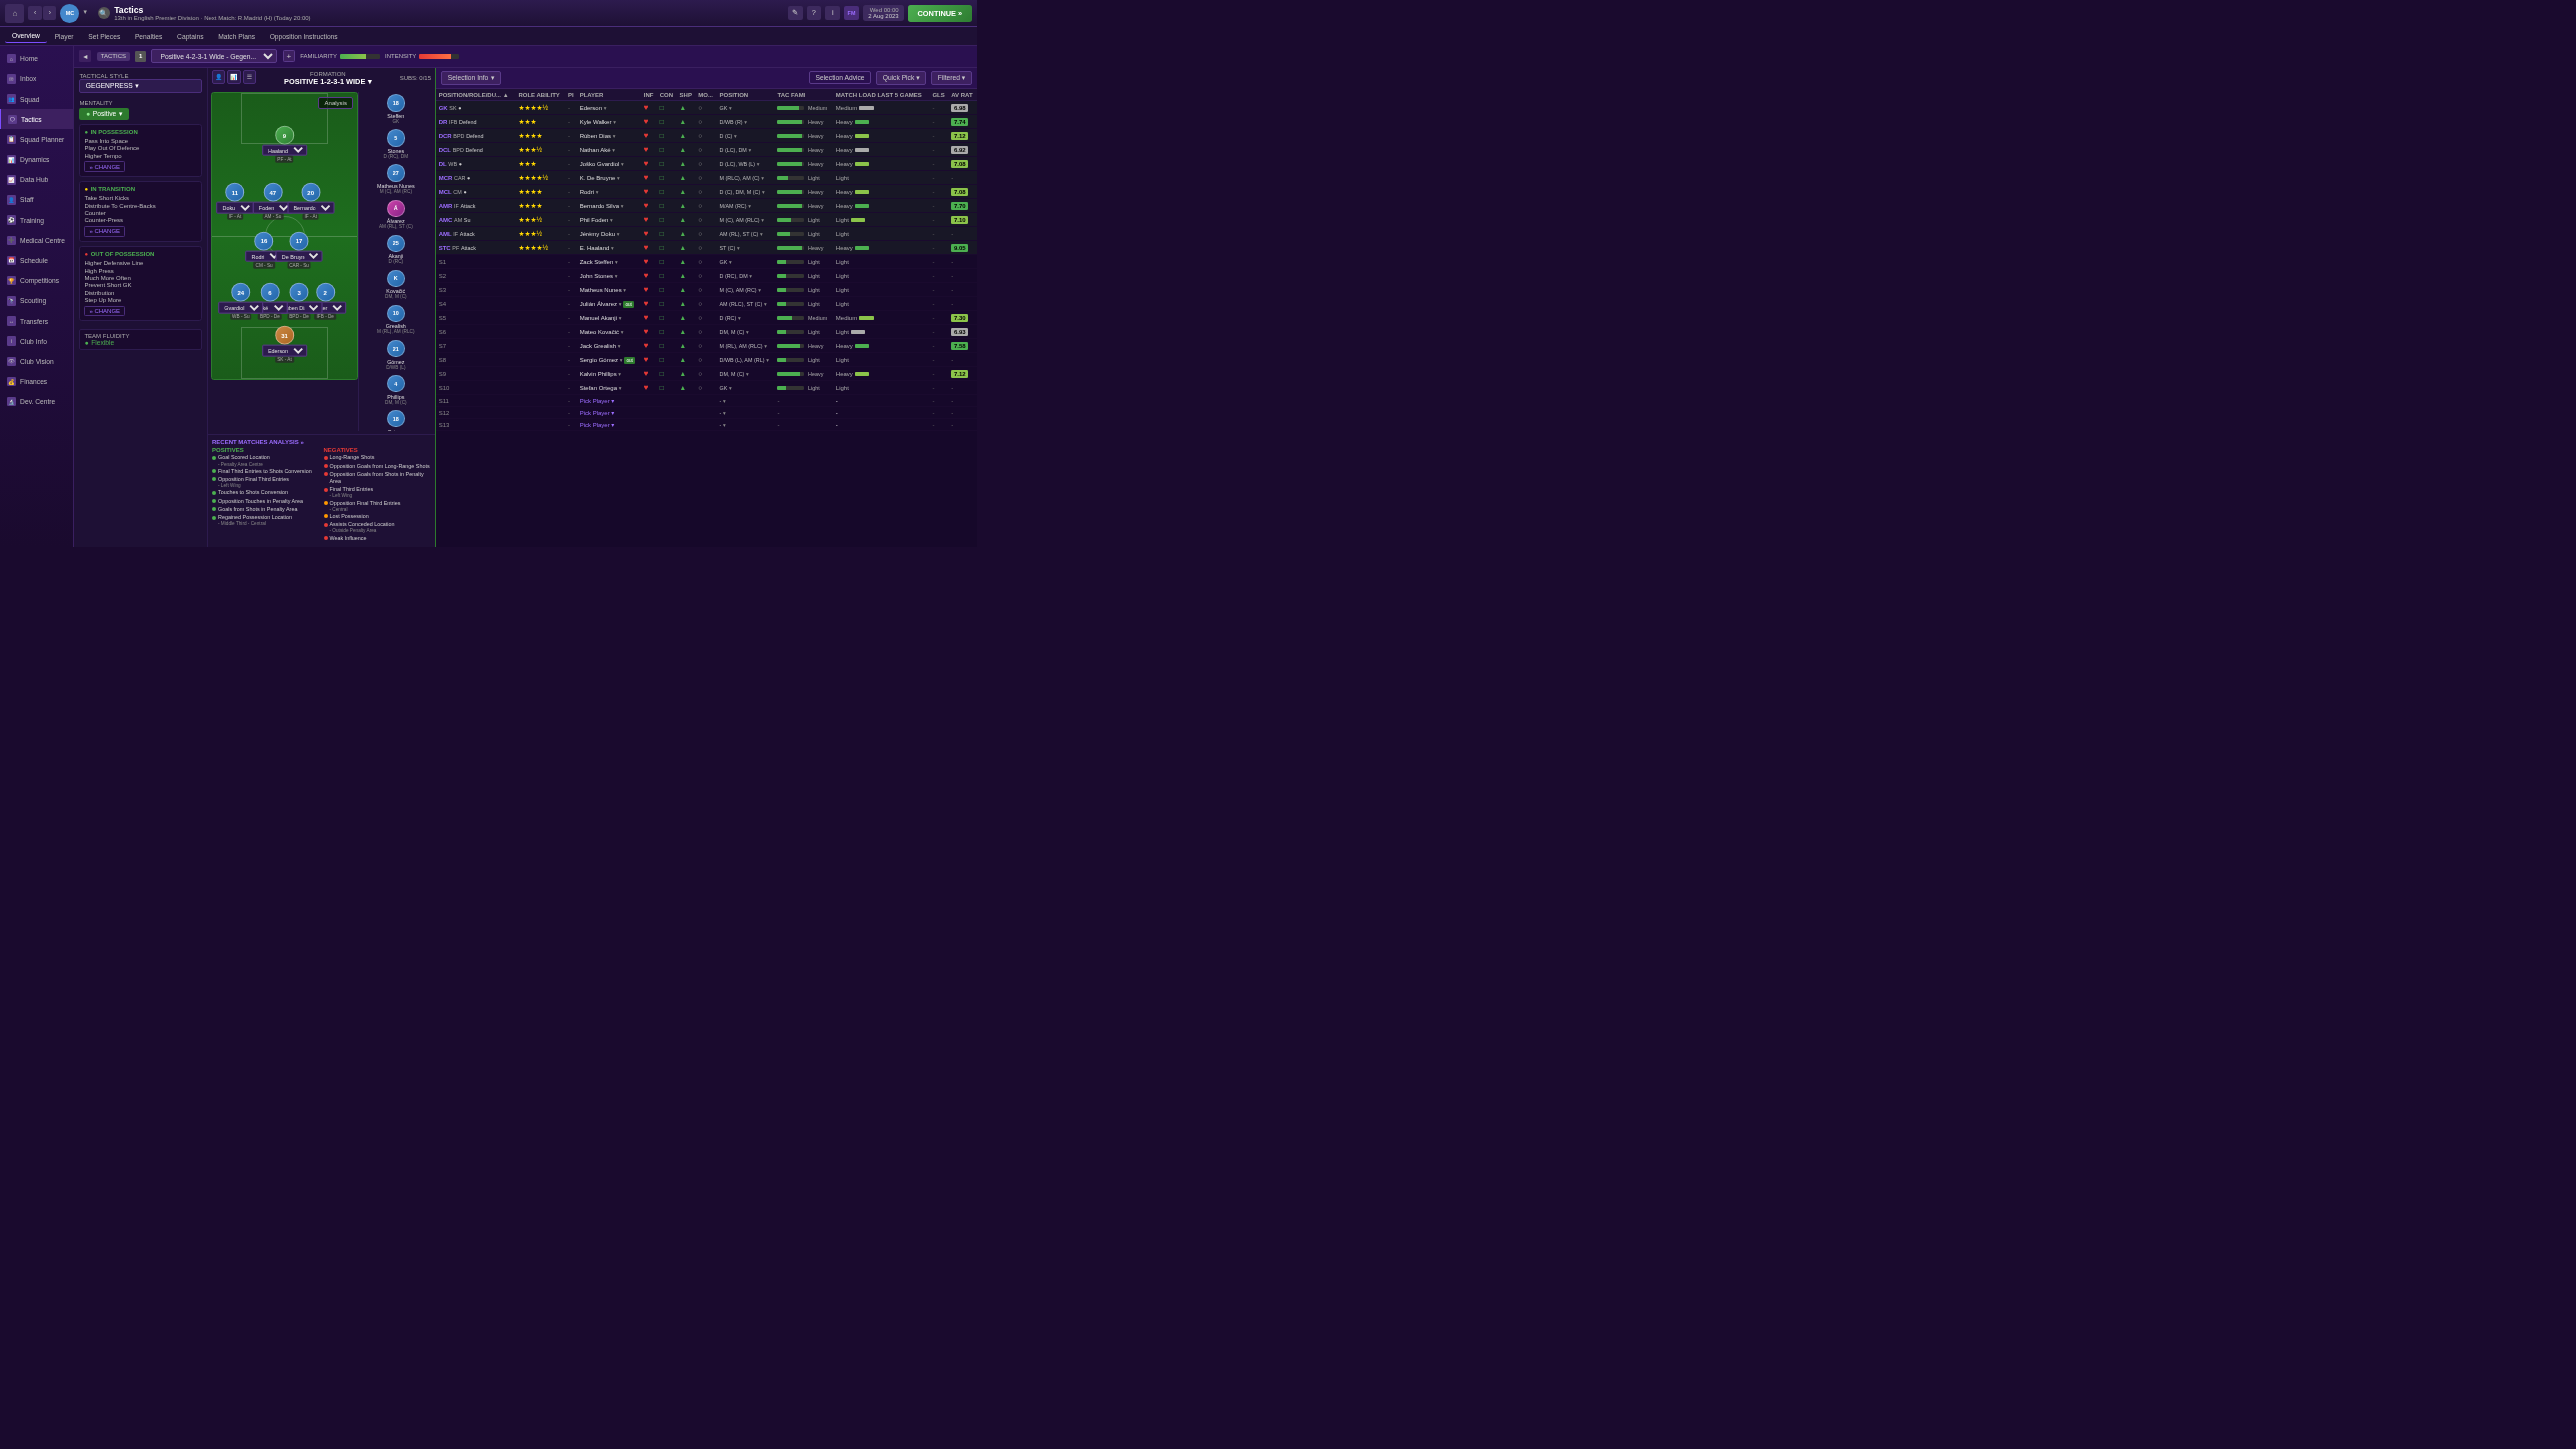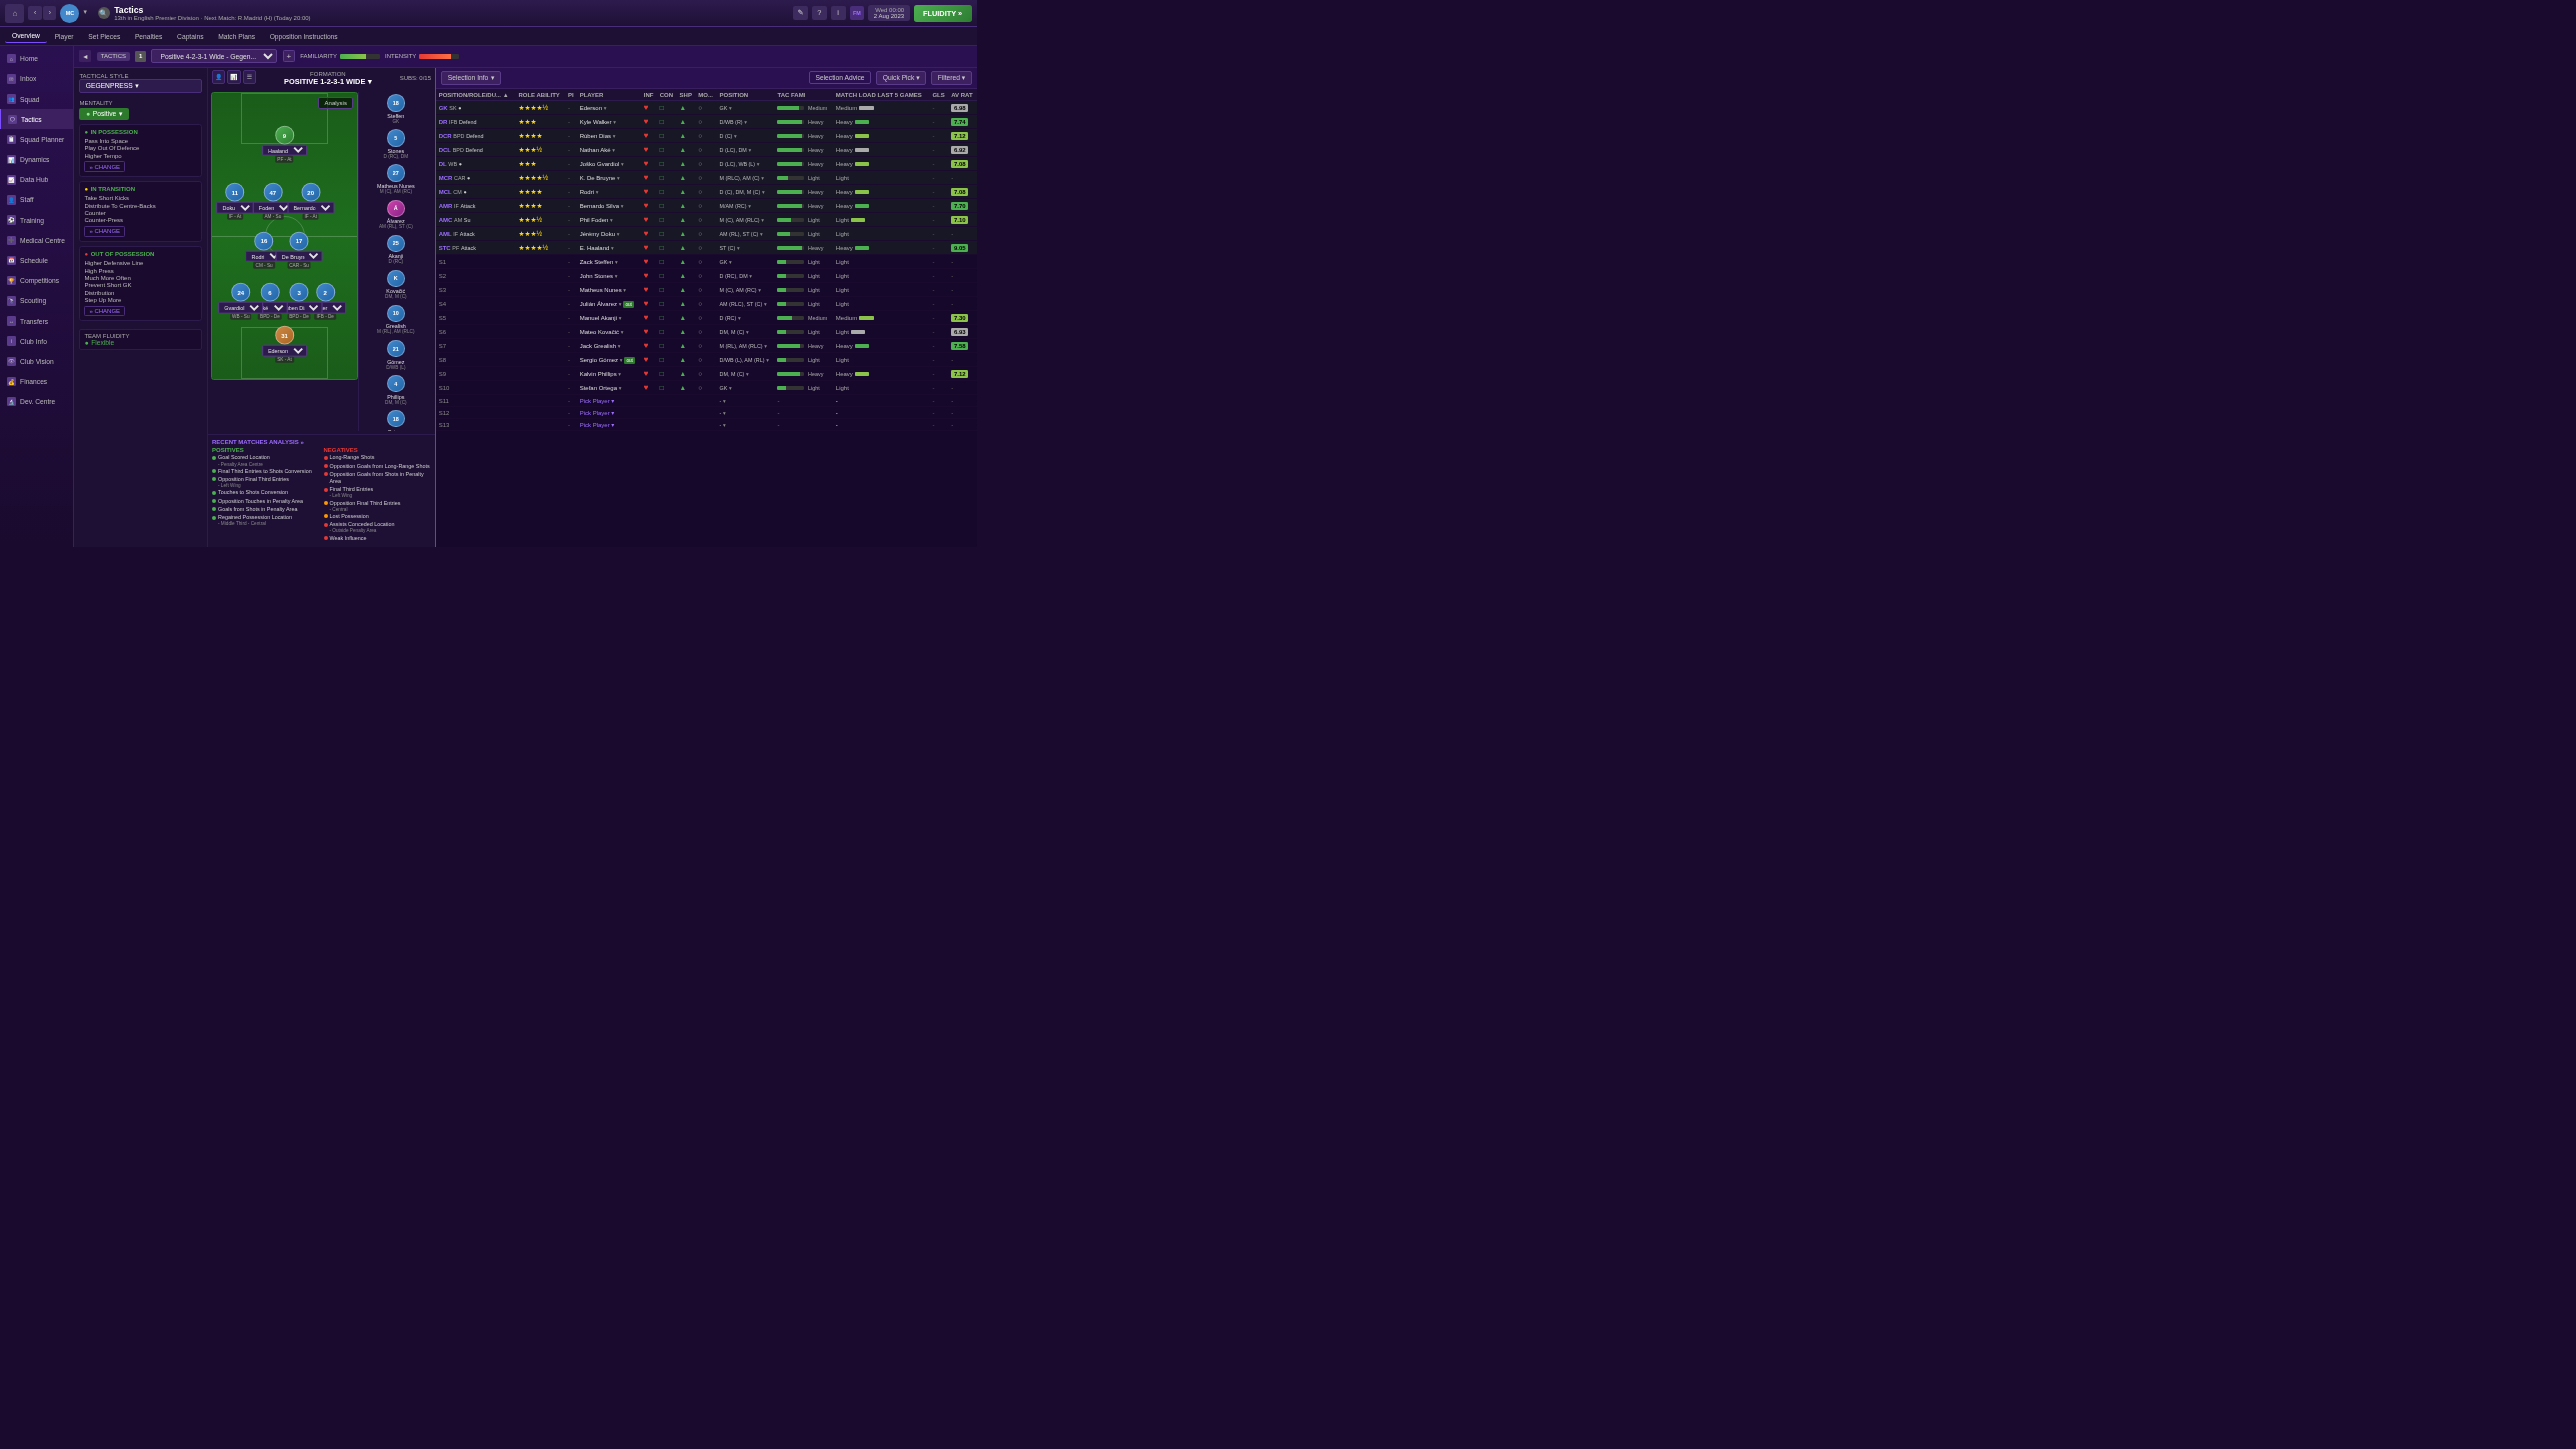--- a/index.html
+++ b/index.html
@@ -513,21 +513,21 @@
   <div class="top-bar-icons">
     <div class="top-bar-icon">✎</div>
     <div class="top-bar-icon">?</div>
     <div class="top-bar-icon">i</div>
     <div class="top-bar-icon" style="background:#4a2d7a;font-size:5.4px;font-weight:bold;color:#9c6dff;">FM</div>
   </div>
   <div class="top-bar-datetime">
     <div style="font-size:6px;color:#aaa;">Wed 00:00</div>
     <div style="font-size:6px;color:#ccc;">2 Aug 2023</div>
   </div>
-  <button class="continue-btn">FLUIDITY »</button>
+  <button class="continue-btn">CONTINUE »</button>
 </div>
 
 <div class="sub-nav">
   <div class="sub-nav-item active">Overview</div>
   <div class="sub-nav-item">Player</div>
   <div class="sub-nav-item">Set Pieces</div>
   <div class="sub-nav-item">Penalties</div>
   <div class="sub-nav-item">Captains</div>
   <div class="sub-nav-item">Match Plans</div>
   <div class="sub-nav-item">Opposition Instructions</div>

